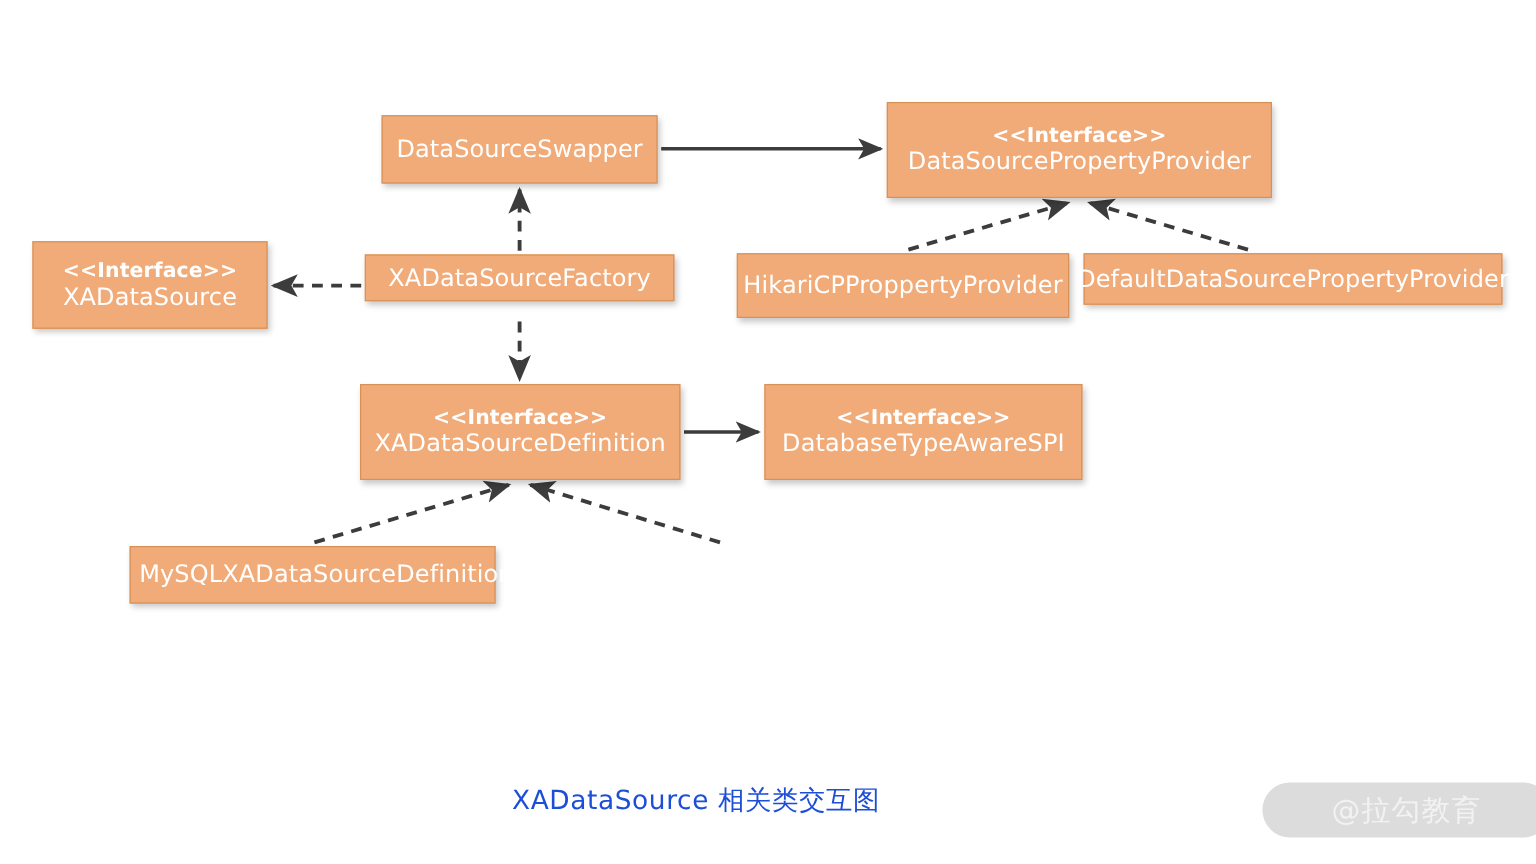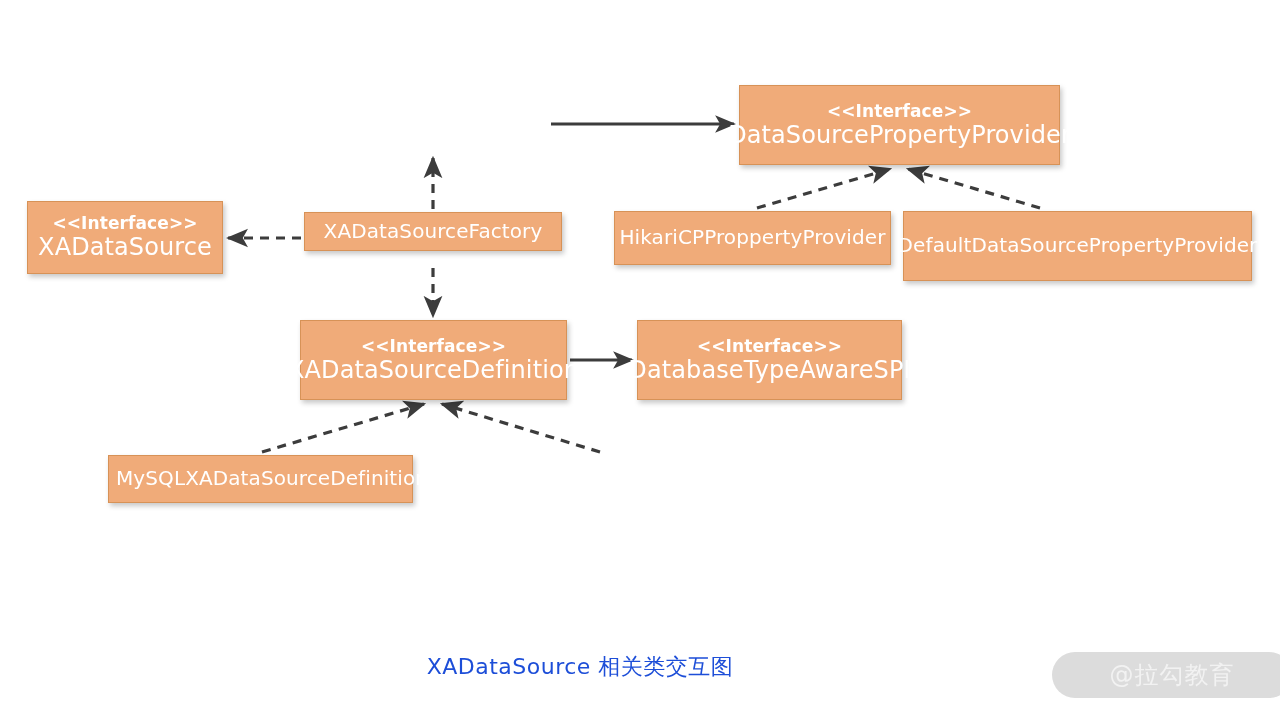--- a/index.html
+++ b/index.html
@@ -37,21 +37,21 @@
     text-align: center;
     line-height: 1.18;
     z-index: 2;
   }
   .node .stereotype {
     font-size: 17px;
     font-weight: bold;
     letter-spacing: 0.1px;
   }
   .node .cname {
-    font-size: 24px;
+    font-size: 20px;
     font-weight: normal;
     letter-spacing: 0.1px;
     white-space: nowrap;
   }
   .node.single .cname {
     font-size: 20px;
   }
   #caption {
     position: absolute;
     left: 12px;
@@ -96,20 +96,24 @@
         <line x1="301" y1="238" x2="228" y2="238" stroke="#3c3c3c" stroke-width="3.2" stroke-dasharray="9,7" marker-end="url(#arrow-open)"></line>
         <line x1="433" y1="268" x2="433" y2="316" stroke="#3c3c3c" stroke-width="3.2" stroke-dasharray="9,7" marker-end="url(#arrow-open)"></line>
         <line x1="757" y1="208" x2="890" y2="169" stroke="#3c3c3c" stroke-width="3.2" stroke-dasharray="9,7" marker-end="url(#arrow-open)"></line>
         <line x1="1040" y1="208" x2="908" y2="169" stroke="#3c3c3c" stroke-width="3.2" stroke-dasharray="9,7" marker-end="url(#arrow-open)"></line>
         <line x1="570" y1="360" x2="632" y2="360" stroke="#3c3c3c" stroke-width="3" marker-end="url(#arrow-open)"></line>
         <line x1="262" y1="452" x2="424" y2="404" stroke="#3c3c3c" stroke-width="3.2" stroke-dasharray="9,7" marker-end="url(#arrow-open)"></line>
         <line x1="600" y1="452" x2="442" y2="404" stroke="#3c3c3c" stroke-width="3.2" stroke-dasharray="9,7" marker-end="url(#arrow-open)"></line>
       </g>
   </svg>
 
+  <div class="node single" style="left: 318px; top: 96px; width: 230px; height: 57px;">
+
+    <div class="cname">DataSourceSwapper</div>
+  </div>
 
   <div class="node" style="left: 739px; top: 85px; width: 321px; height: 80px;">
     <div class="stereotype">&lt;&lt;Interface&gt;&gt;</div>
     <div class="cname">DataSourcePropertyProvider</div>
   </div>
 
   <div class="node" style="left: 27px; top: 201px; width: 196px; height: 73px;">
     <div class="stereotype">&lt;&lt;Interface&gt;&gt;</div>
     <div class="cname">XADataSource</div>
   </div>
@@ -117,21 +121,21 @@
   <div class="node single" style="left: 304px; top: 212px; width: 258px; height: 39px;">
 
     <div class="cname">XADataSourceFactory</div>
   </div>
 
   <div class="node single" style="left: 614px; top: 211px; width: 277px; height: 54px;">
 
     <div class="cname">HikariCPProppertyProvider</div>
   </div>
 
-  <div class="node single" style="left: 903px; top: 211px; width: 349px; height: 70px;">
+  <div class="node single" style="left: 903px; top: 211px; width: 349px; height: 43px;">
 
     <div class="cname">DefaultDataSourcePropertyProvider</div>
   </div>
 
   <div class="node" style="left: 300px; top: 320px; width: 267px; height: 80px;">
     <div class="stereotype">&lt;&lt;Interface&gt;&gt;</div>
     <div class="cname">XADataSourceDefinition</div>
   </div>
 
   <div class="node" style="left: 637px; top: 320px; width: 265px; height: 80px;">

